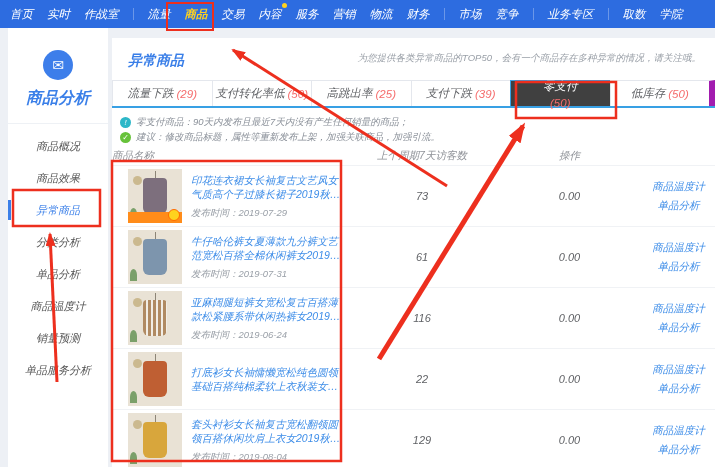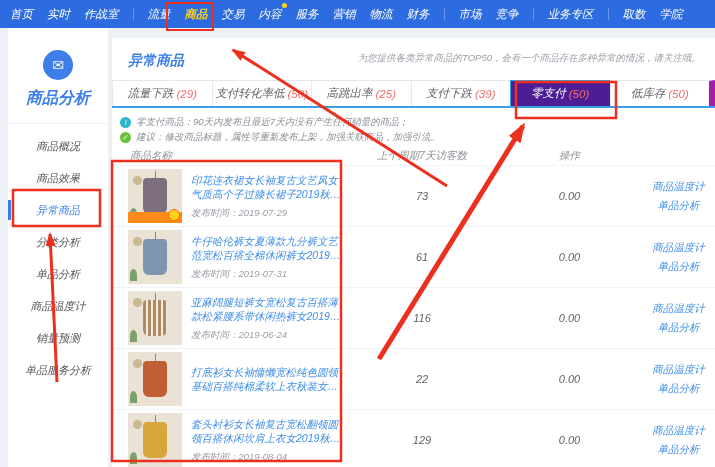--- a/index.html
+++ b/index.html
@@ -36,36 +36,36 @@
   .page-title { color:#3a7fe8; font-size:14px; font-weight:bold; }
   .page-note { color:#9aa0a8; font-size:9.5px; }
 
   
   #tabs { display:flex; height:28px; border-bottom:2px solid #38a0e4; }
   .tab { flex:1; display:flex; align-items:center; justify-content:center; gap:3px;
          background:#fff; border:1px solid #e4e7ed; border-bottom:none; border-right:none;
          font-size:11.5px; color:#606266; cursor:pointer; white-space:nowrap; }
   .tab:last-child { border-right:6px solid #a21caf; }
   .tab .cnt { color:#f56c6c; }
-  .tab.active { background:#4c1d95; border-color:#38a0e4; color:#fff; }
+  .tab.active { background:#404040; border-color:#38a0e4; color:#fff;flex-direction:column; }
 
   
   #tips { padding:7px 0 0 8px; }
   .tip { display:flex; align-items:center; gap:5px; height:15px; }
   .tip-ic { width:11px; height:11px; border-radius:50%; color:#fff; font-size:8px; line-height:11px;
             text-align:center; flex:0 0 11px; }
   .tip-ic.info { background:#2db7c8; }
   .tip-ic.check { background:#67c23a; }
   .tip-tx { font-size:9.5px; color:#8a9099; }
 
   
   .grid { display:grid; grid-template-columns:235px 150px 145px 1fr; }
   #thead { height:18px; align-items:center; margin-top:2px; }
   #thead span { font-size:10.5px; color:#909399; }
-  .h0 { padding-left:18px; } .h1,.h2,.h3 { text-align:center; }
+  .h0 { } .h1,.h2,.h3 { text-align:center; }
   .trow { height:61px; border-top:1px solid #f0f2f5; align-items:center; }
   .cell-name { display:flex; align-items:center; gap:9px; padding-left:16px; }
   .thumb { width:54px; height:54px; position:relative; flex:0 0 54px; overflow:hidden; cursor:pointer; }
   .hanger { position:absolute; left:50%; top:2px; width:1px; height:8px; background:#8d8577; }
   .wallring { position:absolute; left:5px; top:7px; width:9px; height:9px; border-radius:50%;
               background:#cbb98f; }
   .plant { position:absolute; left:2px; bottom:3px; width:7px; height:12px; border-radius:50% 50% 0 0;
            background:#7ba06a; }
   .garment { position:absolute; left:50%; top:9px; transform:translateX(-50%); width:24px; height:36px;
              border-radius:4px 4px 6px 6px; }

